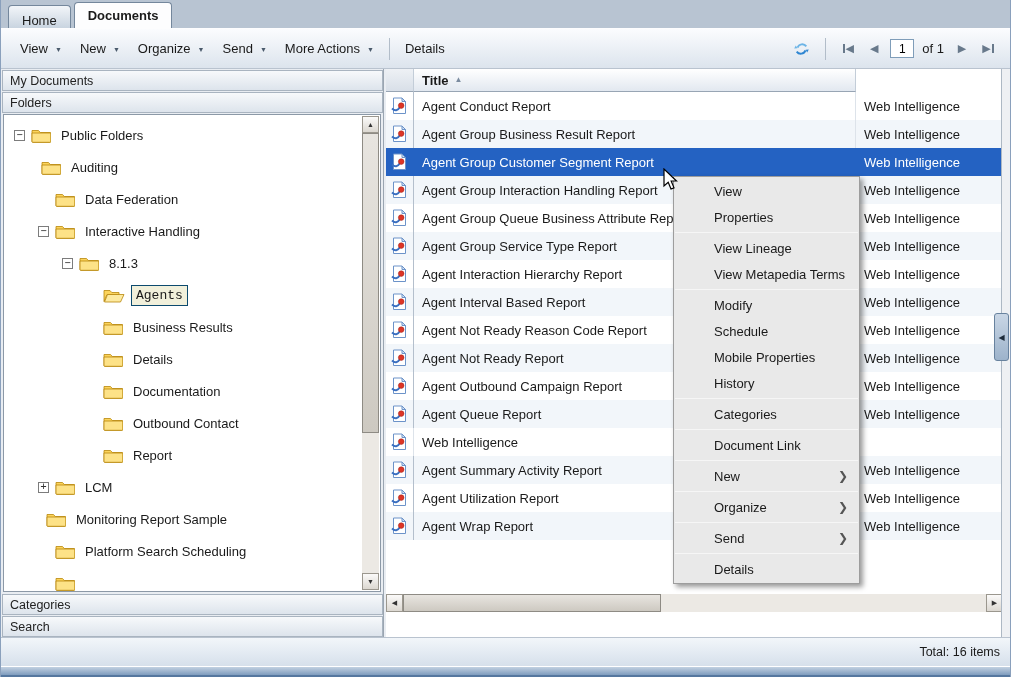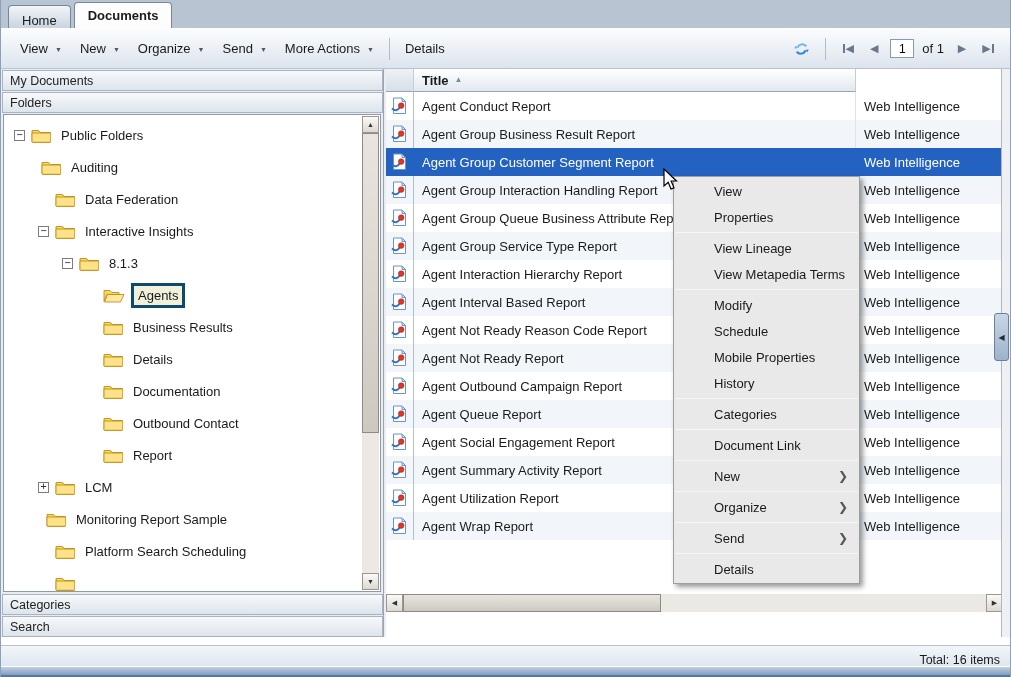--- a/index.html
+++ b/index.html
@@ -28,21 +28,21 @@
   
   .main { position:absolute; left:0; top:69px; width:100%; height:568px; background:#e9edf2; }
   .sidebar { position:absolute; left:0; top:0; width:383px; height:100%; border-right:1px solid #9aa5b1; display:flex; flex-direction:column; background:#e9edf2; }
   .acc-header { height:21px; margin:1px 0 0 1px; border:1px solid #a9b4c0; background:linear-gradient(#f7f9fb,#dde4ec); display:flex; align-items:center; padding:0 7px; font-size:12.5px; color:#222; cursor:default; flex:0 0 auto; }
   .tree-panel { flex:1 1 auto; margin:1px 2px; border:1px solid #8c99a7; background:#fff; position:relative; overflow:hidden; }
   .tree-scroll-pad { position:absolute; left:0; top:4px; right:18px; bottom:0; overflow:hidden; }
   .tree-row { height:32px; display:flex; align-items:center; white-space:nowrap; }
   .expander { width:11px; height:11px; border:1px solid #7c7c7c; background:#fff; display:flex; align-items:center; justify-content:center; font-size:10px; line-height:8px; color:#333; flex:0 0 auto; margin-right:6px; font-family:"DejaVu Sans Mono",monospace; }
   .expander-spacer { width:17px; flex:0 0 auto; }
   .tree-row .label { margin-left:6px; padding:2px 4px; }
-  .tree-row.sel .label { background:#f1f0db; border:3px solid #0c4a6e; }
+  .tree-row.sel .label { background:#f1f0db; border:1px solid #0c4a6e;font-family:Liberation Mono, monospace; }
   .folder-ic { flex:0 0 auto; display:flex; }
 
   
   .vscroll { position:absolute; top:1px; right:1px; width:17px; bottom:1px; background:#ece9e4; }
   .vscroll .sb-btn { position:absolute; left:0; width:17px; height:17px; }
   .hscroll { position:absolute; left:0; bottom:25px; height:18px; background:#ece9e4; }
   .sb-btn { background:linear-gradient(#fbfaf9,#dcd8d1); border:1px solid #9b978e; display:flex; align-items:center; justify-content:center; font-size:7px; color:#333; }
   .sb-thumb { background:linear-gradient(#e8e5e0,#cdc9c1); border:1px solid #8e8b84; }
 
   
@@ -57,21 +57,21 @@
   .cell-icon { justify-content:center; border-right:1px solid #b4bfcc; padding:0 !important; }
   .cell-type { border-left:1px solid #dde3ea; margin-left:-1px; }
   .doc-row.sel { background:#2462c2; color:#fff; }
   .doc-row.sel .cell-icon { border-right-color:#2462c2; }
   .doc-row.sel .cell-type { border-left-color:#2462c2; }
 
   .edge-strip { position:absolute; right:0; top:0; width:9px; height:100%; background:#eef0f3; border-left:1px solid #adb8c4; }
   .collapse-handle { position:absolute; left:993px; top:244px; width:15px; height:48px; background:linear-gradient(#c9d6e5,#9db3cb); border:1px solid #68829e; border-radius:3px; display:flex; align-items:center; justify-content:center; font-size:8px; color:#1d2b3a; cursor:pointer; }
 
   
-  .statusbar { position:absolute; left:0; top:637px; width:100%; height:29px; background:linear-gradient(#f2f6fa,#d6e0eb); border-top:1px solid #b9c3cf; display:flex; align-items:center; justify-content:flex-end; padding:0 10px; font-size:12.5px;margin-top:8px; }
+  .statusbar { position:absolute; left:0; top:637px; width:100%; height:29px; background:linear-gradient(#f2f6fa,#d6e0eb); border-top:1px solid #b9c3cf; display:flex; align-items:center; justify-content:flex-end; padding:0 10px; font-size:12.5px; }
   .bottomstrip { position:absolute; left:0; top:666px; width:100%; height:11px; background:linear-gradient(#c2d1e1,#7e9cbe); border-top:1px solid #fff; border-bottom:2px solid #55779f; }
 
   
   #context-menu { position:absolute; left:672px; top:176px; width:187px; background:#e9e9e9; border:1px solid #9d9d9d; box-shadow:3px 3px 5px rgba(0,0,0,.4); z-index:50; padding:1px 0; }
   .menu-item { height:26px; display:flex; align-items:center; padding-left:40px; padding-right:12px; position:relative; cursor:default; font-size:13px; color:#1a1a1a; }
   .menu-item .sub-arrow { position:absolute; right:11px; color:#555; font-size:12px; font-family:"DejaVu Sans",sans-serif; }
   .menu-sep { height:1px; background:#c6c6c6; border-bottom:1px solid #f6f6f6; margin:2px 1px; }
 
   #cursor { position:absolute; left:661px; top:168px; z-index:99; pointer-events:none; }
 </style>
@@ -183,21 +183,21 @@
               <span class="label">Data Federation</span>
             </div>
             <div class="tree-row" style="padding-left: 34px;">
               <div class="expander">−</div>
               <span class="folder-ic">
                 <svg width="20" height="15" viewBox="0 0 20 15">
                   <path d="M1 2.5 h6.5 l1.8 2 H19 a.8 .8 0 0 1 .8 .8 V13.4 a.9 .9 0 0 1 -.9 .9 H1.9 A.9 .9 0 0 1 1 13.4 Z" fill="#fcd45c" stroke="#b8860b" stroke-width="0.8"></path>
                   <path d="M1 5 H19.8 V13.4 a.9 .9 0 0 1 -.9 .9 H1.9 A.9 .9 0 0 1 1 13.4 Z" fill="#fde287" stroke="#b8860b" stroke-width="0.8"></path>
                 </svg>
               </span>
-              <span class="label">Interactive Insights</span>
+              <span class="label">Interactive Handling</span>
             </div>
             <div class="tree-row" style="padding-left: 58px;">
               <div class="expander">−</div>
               <span class="folder-ic">
                 <svg width="20" height="15" viewBox="0 0 20 15">
                   <path d="M1 2.5 h6.5 l1.8 2 H19 a.8 .8 0 0 1 .8 .8 V13.4 a.9 .9 0 0 1 -.9 .9 H1.9 A.9 .9 0 0 1 1 13.4 Z" fill="#fcd45c" stroke="#b8860b" stroke-width="0.8"></path>
                   <path d="M1 5 H19.8 V13.4 a.9 .9 0 0 1 -.9 .9 H1.9 A.9 .9 0 0 1 1 13.4 Z" fill="#fde287" stroke="#b8860b" stroke-width="0.8"></path>
                 </svg>
               </span>
               <span class="label">8.1.3</span>
@@ -472,21 +472,20 @@
           </div>
           <div class="doc-row">
             <div class="cell cell-icon">
               <svg width="17" height="18" viewBox="0 0 17 18">
                 <path d="M2.5 1 h8.5 l3.5 3.5 V16.5 h-12 Z" fill="#ffffff" stroke="#6c93c9"></path>
                 <path d="M11 1 l3.5 3.5 H11 Z" fill="#d7e4f5" stroke="#6c93c9"></path>
                 <path d="M1 11.5 q4.5 4.2 8 -1.5" fill="none" stroke="#3a6fc0" stroke-width="2"></path>
                 <circle cx="10.2" cy="8.6" r="2.8" fill="#dd3526" stroke="#a02018" stroke-width="0.5"></circle>
               </svg>
             </div>
-            <div class="cell">Agent Social Engagement Report</div>
             <div class="cell cell-type">Web Intelligence</div>
           </div>
           <div class="doc-row alt">
             <div class="cell cell-icon">
               <svg width="17" height="18" viewBox="0 0 17 18">
                 <path d="M2.5 1 h8.5 l3.5 3.5 V16.5 h-12 Z" fill="#ffffff" stroke="#6c93c9"></path>
                 <path d="M11 1 l3.5 3.5 H11 Z" fill="#d7e4f5" stroke="#6c93c9"></path>
                 <path d="M1 11.5 q4.5 4.2 8 -1.5" fill="none" stroke="#3a6fc0" stroke-width="2"></path>
                 <circle cx="10.2" cy="8.6" r="2.8" fill="#dd3526" stroke="#a02018" stroke-width="0.5"></circle>
               </svg>

